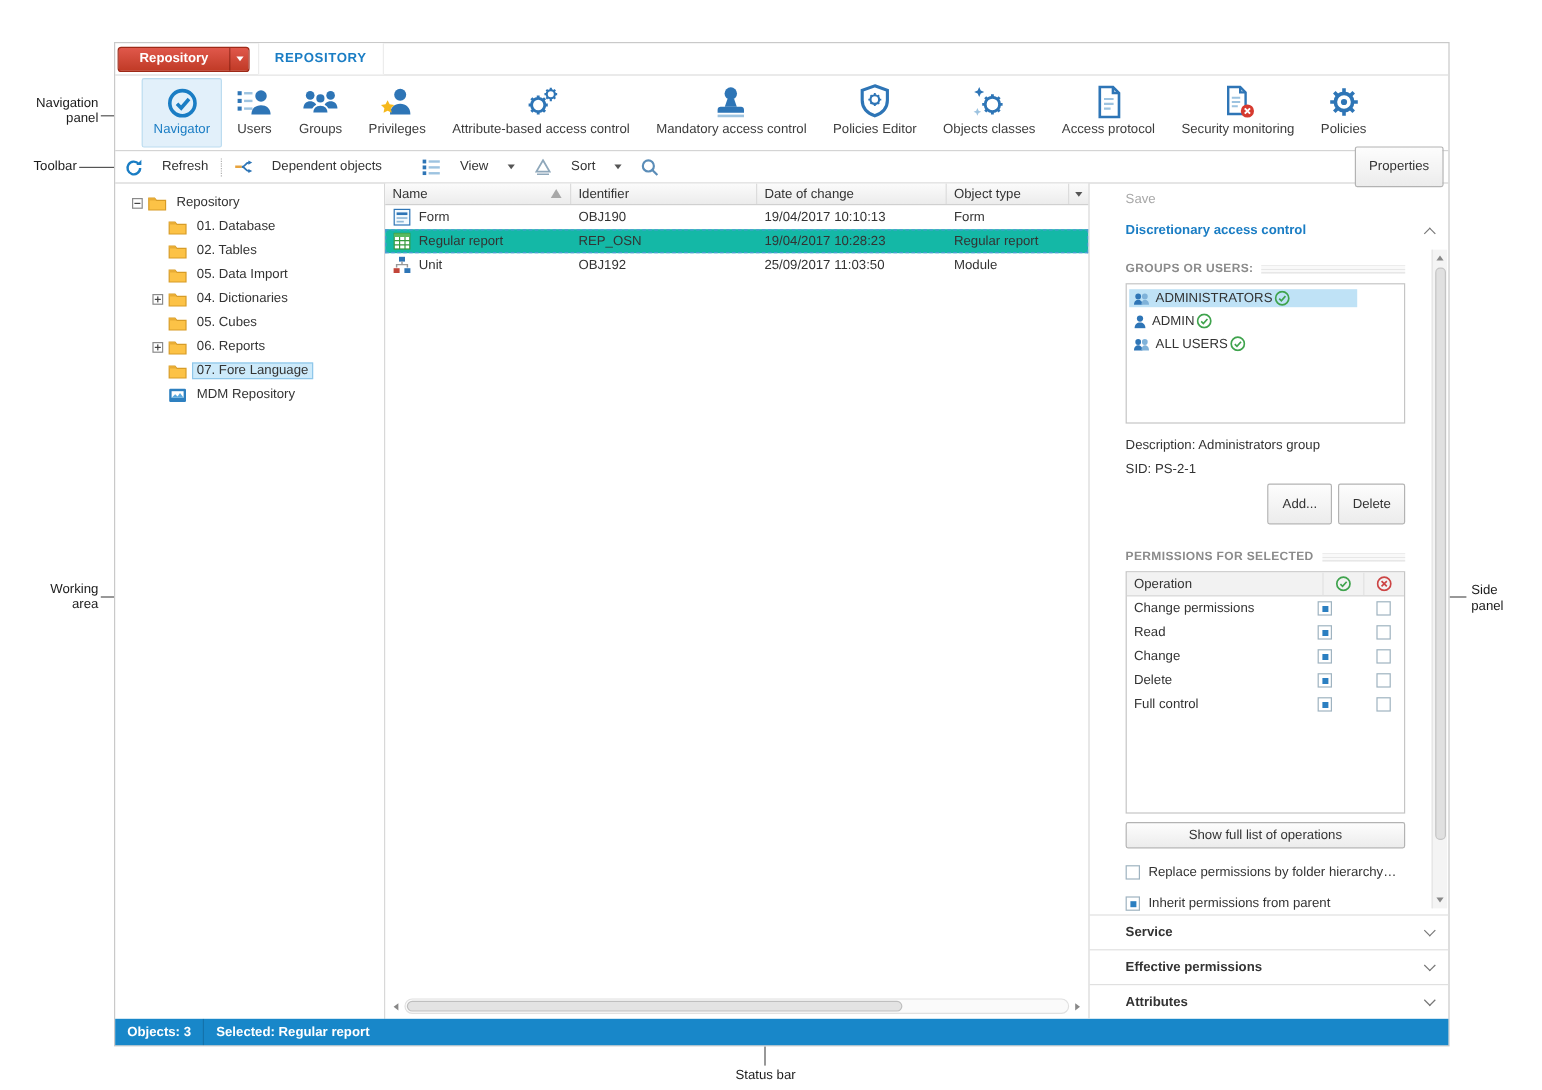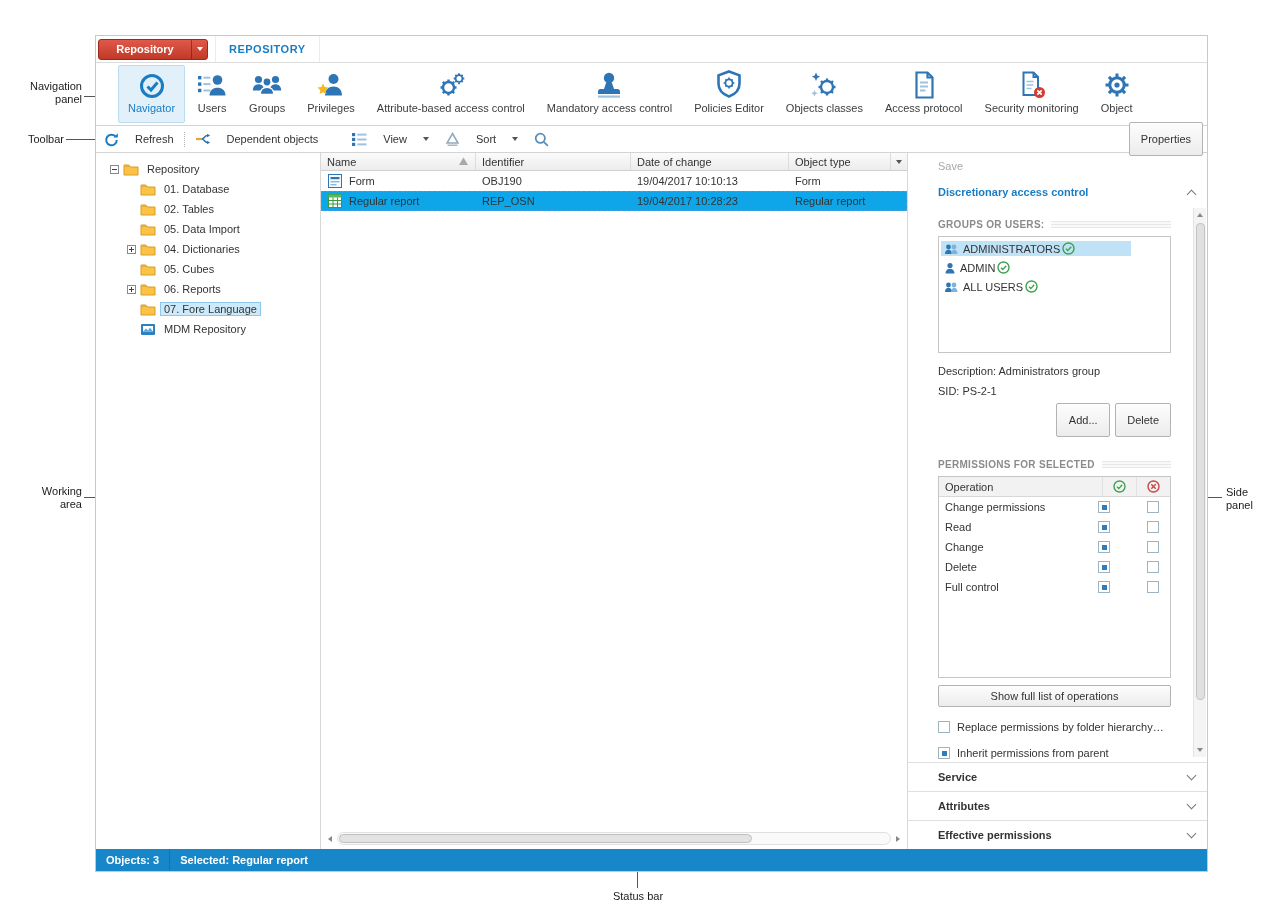--- a/index.html
+++ b/index.html
@@ -56,21 +56,21 @@
   .tree-label.selected { background:#cdeafa; border:1px solid #8fc7ea; padding:0 3px; }
 
   
   .table-area { flex:1; min-width:0; display:flex; flex-direction:column; position:relative; }
   .tbl-header { height:18px; flex:none; display:flex; background:linear-gradient(#fbfbfb,#ececec); border-bottom:1px solid #d0d0d0; }
   .tbl-col { padding:0 6px; border-right:1px solid #dcdcdc; display:flex; align-items:center; }
   .sortind { margin-left:auto; display:flex; }
   .c0 { width:155px; } .c1 { width:155px; } .c2 { width:158px; } .c3 { width:102px; }
   .tbl-colbtn { flex:1; display:flex; align-items:center; justify-content:center; }
   .tbl-row { height:20px; display:flex; align-items:center; }
-  .tbl-row.selected { background:#0ea5e9; outline:1px dashed #4d9bd6; outline-offset:-1px; }
+  .tbl-row.selected { background:#14b8a6; outline:1px dashed #4d9bd6; outline-offset:-1px; }
   .tbl-cell { padding:0 6px; overflow:hidden; white-space:nowrap; display:flex; align-items:center; }
   .rowicon { display:flex; margin-right:6px; flex:none; }
   .hscroll { position:absolute; bottom:3px; left:2px; right:2px; height:15px; display:flex; align-items:center; }
   .hs-arrow { width:14px; height:13px; display:flex; align-items:center; justify-content:center; }
   .hs-track { flex:1; height:13px; border:1px solid #e0e0e0; border-radius:7px; background:#fafafa; display:flex; align-items:center; padding:0 1px; }
   .hs-thumb { width:75%; height:9px; background:#e3e3e3; border:1px solid #bfbfbf; border-radius:5px; }
   .tri { display:inline-block; width:0; height:0; }
   .tri.left  { border-top:3.5px solid transparent; border-bottom:3.5px solid transparent; border-right:4px solid #888; }
   .tri.right { border-top:3.5px solid transparent; border-bottom:3.5px solid transparent; border-left:4px solid #888; }
   .tri.up    { border-left:3.5px solid transparent; border-right:3.5px solid transparent; border-bottom:4px solid #888; }
@@ -299,21 +299,21 @@
         <div class="ribbon-item">
           <span class="ricon">
             <svg width="30" height="30" viewBox="0 0 30 30" aria-hidden="true">
               <g stroke="#2e75b6" stroke-width="3" fill="none">
                 <circle cx="15" cy="15" r="7.2"></circle>
                 <path d="M15 3.5v4.2M15 22.3v4.2M3.5 15h4.2M22.3 15h4.2M6.9 6.9l3 3M20.1 20.1l3 3M6.9 23.1l3-3M20.1 9.9l3-3"></path>
               </g>
               <circle cx="15" cy="15" r="2.6" fill="#2e75b6"></circle>
             </svg>
           </span>
-          <span class="rlabel">Object</span>
+          <span class="rlabel">Policies</span>
         </div>
       </div>
 
     <div class="toolbar">
       <div class="tb-item">
         <span class="tbicon">
             <svg width="15" height="15" viewBox="0 0 15 15">
               <path d="M12.8 8a5.3 5.3 0 11-1.3-3.5" fill="none" stroke="#1a7dc4" stroke-width="2"></path>
               <path d="M13.8 1.2v4.2H9.6z" fill="#1a7dc4"></path>
             </svg>
@@ -521,20 +521,36 @@
                     <rect x="1.5" y="1.5" width="13" height="13" fill="#fff" stroke="#379a3e"></rect>
                     <rect x="1.5" y="1.5" width="13" height="3" fill="#59b95f"></rect>
                     <path d="M1.5 7.5h13M1.5 11h13M6 4.5v10M10.5 4.5v10" stroke="#379a3e" stroke-width="1"></path>
                   </svg>
                 </span>
                 <span>Regular report</span>
               </div>
               <div class="tbl-cell c1">REP_OSN</div>
               <div class="tbl-cell c2">19/04/2017 10:28:23</div>
               <div class="tbl-cell c3">Regular report</div>
+            </div>
+            <div class="tbl-row">
+              <div class="tbl-cell c0">
+                <span class="rowicon">
+                  <svg width="16" height="16" viewBox="0 0 16 16" aria-hidden="true">
+                    <rect x="5.5" y="1" width="5" height="4" fill="#2e75b6"></rect>
+                    <path d="M8 5v2.5M3.5 10V7.5h9V10" fill="none" stroke="#999" stroke-width="1.2"></path>
+                    <rect x="1" y="10.5" width="5" height="4" fill="#c2453a"></rect>
+                    <rect x="10" y="10.5" width="5" height="4" fill="#2e75b6"></rect>
+                  </svg>
+                </span>
+                <span>Unit</span>
+              </div>
+              <div class="tbl-cell c1">OBJ192</div>
+              <div class="tbl-cell c2">25/09/2017 11:03:50</div>
+              <div class="tbl-cell c3">Module</div>
             </div>
           </div>
         <div class="hscroll">
           <div class="hs-arrow">
               <span class="tri left"></span>
             </div>
           <div class="hs-track">
               <div class="hs-thumb"></div>
             </div>
           <div class="hs-arrow">
@@ -700,25 +716,25 @@
             <span class="checkbox filled" id="inherit-cb"></span>
             <span>Inherit permissions from parent</span>
           </label>
         </div>
         <div id="spsections">
             <div class="sp-section">
               <span>Service</span>
               <span class="chev down"></span>
             </div>
             <div class="sp-section">
+              <span>Effective permissions</span>
+              <span class="chev down"></span>
+            </div>
+            <div class="sp-section">
               <span>Attributes</span>
-              <span class="chev down"></span>
-            </div>
-            <div class="sp-section">
-              <span>Effective permissions</span>
               <span class="chev down"></span>
             </div>
           </div>
         <div class="sp-vscroll">
           <div class="vs-arrow">
               <span class="tri up"></span>
             </div>
           <div class="vs-track">
               <div class="vs-thumb"></div>
             </div>

